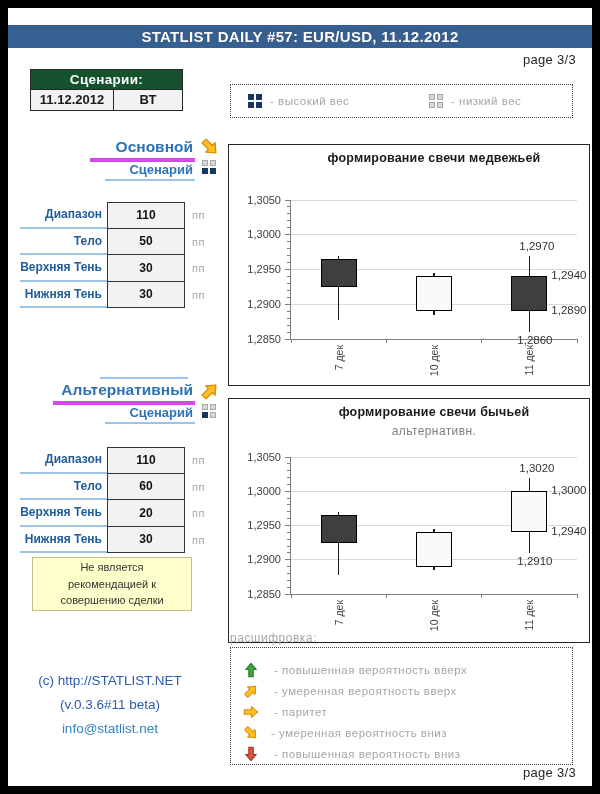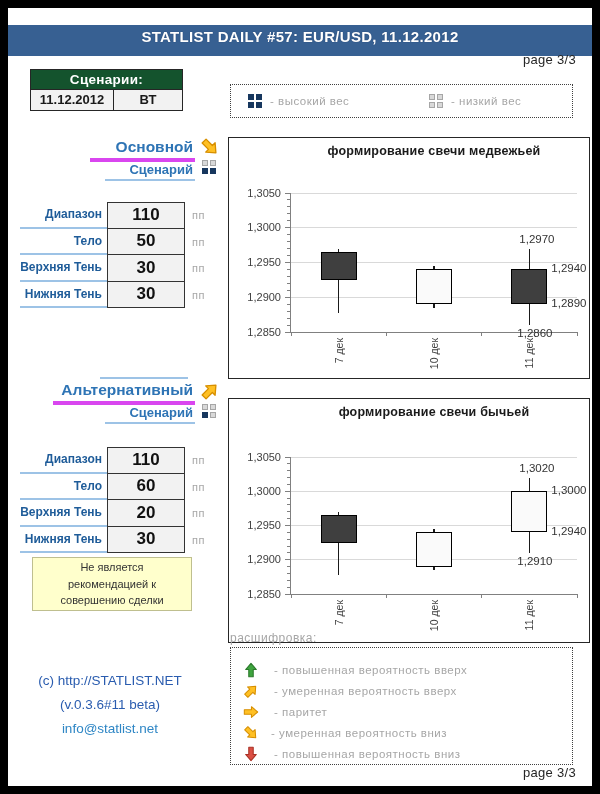--- a/index.html
+++ b/index.html
@@ -1,20 +1,20 @@
 <!DOCTYPE html>
 <html><head>
 <meta charset="utf-8">
 <style>
   html,body{margin:0;padding:0;}
   .page{position:relative;width:600px;height:794px;background:#fff;overflow:hidden;
         font-family:"Liberation Sans", sans-serif;box-sizing:border-box;border:8px solid #000;}
 
   
-  .titlebar{position:absolute;left:0;top:17px;width:584px;height:31px;background:#376092;
+  .titlebar{position:absolute;left:0;top:17px;width:584px;height:23px;background:#376092;
             color:#fff;font-weight:bold;font-size:15px;line-height:23px;text-align:center;
             letter-spacing:.3px;text-shadow:0 0 1px #1F3864;}
   .page-label{position:absolute;font-size:13px;color:#262626;letter-spacing:.3px;}
 
   
   .scen-table{position:absolute;left:22px;top:61px;width:153px;}
   .scen-head{border:1.5px solid #262626;background:#14532d;color:#fff;font-weight:bold;
              font-size:13.5px;height:19px;line-height:19px;text-align:center;letter-spacing:.3px;}
   .scen-cells{display:flex;}
   .scen-cell{border:1.5px solid #262626;border-top:0;background:#F2F2F2;font-weight:bold;
@@ -43,21 +43,21 @@
   .dir-arrow svg{width:100%;height:100%;}
   .weight-slot{position:absolute;}
 
   
   .params{position:absolute;width:187px;}
   .p-row{display:flex;height:26.5px;}
   .p-label{width:87px;display:flex;align-items:center;justify-content:flex-end;
            border-bottom:2px solid #9DC3E6;color:#1F5C99;font-weight:bold;font-size:12px;
            padding-right:5px;white-space:nowrap;box-sizing:border-box;}
   .p-value{width:78px;background:#F2F2F2;border:1.5px solid #333;border-top:0;box-sizing:border-box;
-           display:flex;align-items:center;justify-content:center;font-weight:bold;font-size:17px;color:#111;}
+           display:flex;align-items:center;justify-content:center;font-weight:bold;font-size:12px;color:#111;}
   .p-row:first-child .p-value{border-top:1.5px solid #333;}
   .p-unit{display:flex;align-items:center;color:#A6A6A6;font-size:11px;padding-left:7px;letter-spacing:.5px;}
 
   
   .chart-box{position:absolute;left:220px;width:360px;border:1px solid #262626;background:#fff;overflow:hidden;}
   .c-title{position:absolute;text-align:center;font-weight:bold;font-size:12.5px;color:#1a1a1a;letter-spacing:.2px;}
   .c-sub{position:absolute;text-align:center;font-size:12px;color:#7F7F7F;letter-spacing:.4px;}
   .c-grid{position:absolute;height:1px;background:#D9D9D9;}
   .c-yaxis{position:absolute;width:1px;background:#808080;}
   .c-xaxis{position:absolute;height:1.2px;background:#808080;}
@@ -158,21 +158,21 @@
       <div class="p-value">30</div>
       <div class="p-unit">пп</div>
     </div>
     <div class="p-row">
       <div class="p-label">Нижняя Тень</div>
       <div class="p-value">30</div>
       <div class="p-unit">пп</div>
     </div>
   </div>
 
-  <div class="chart-box" id="chart1" style="top:129px;height:240px;text-decoration:underline;">
+  <div class="chart-box" id="chart1" style="top:136px;height:240px;text-decoration:underline;">
       <div class="c-title" style="left: 62px; top: 6px; width: 286px;">формирование свечи медвежьей</div>
       <div class="c-grid" style="left: 62px; top: 54.5px; width: 286px;"></div>
       <div class="c-tick-major" style="left: 56px; top: 54.5px;"></div>
       <div class="c-ylabel" style="left: 6px; top: 48.5px;">1,3050</div>
       <div class="c-grid" style="left: 62px; top: 89.25px; width: 286px;"></div>
       <div class="c-tick-major" style="left: 56px; top: 89.25px;"></div>
       <div class="c-ylabel" style="left: 6px; top: 83.25px;">1,3000</div>
       <div class="c-grid" style="left: 62px; top: 124px; width: 286px;"></div>
       <div class="c-tick-major" style="left: 56px; top: 124px;"></div>
       <div class="c-ylabel" style="left: 6px; top: 118px;">1,2950</div>
@@ -251,20 +251,21 @@
     </div>
     <div class="p-row">
       <div class="p-label">Нижняя Тень</div>
       <div class="p-value">30</div>
       <div class="p-unit">пп</div>
     </div>
   </div>
 
   <div class="chart-box" id="chart2" style="top:390px;height:243px;">
       <div class="c-title" style="left: 62px; top: 6px; width: 286px;">формирование свечи бычьей</div>
+      <div class="c-sub" style="left: 62px; top: 25px; width: 286px;">альтернативн.</div>
       <div class="c-grid" style="left: 62px; top: 57.5px; width: 286px;"></div>
       <div class="c-tick-major" style="left: 56px; top: 57.5px;"></div>
       <div class="c-ylabel" style="left: 6px; top: 51.5px;">1,3050</div>
       <div class="c-grid" style="left: 62px; top: 91.75px; width: 286px;"></div>
       <div class="c-tick-major" style="left: 56px; top: 91.75px;"></div>
       <div class="c-ylabel" style="left: 6px; top: 85.75px;">1,3000</div>
       <div class="c-grid" style="left: 62px; top: 126px; width: 286px;"></div>
       <div class="c-tick-major" style="left: 56px; top: 126px;"></div>
       <div class="c-ylabel" style="left: 6px; top: 120px;">1,2950</div>
       <div class="c-grid" style="left: 62px; top: 160.25px; width: 286px;"></div>

